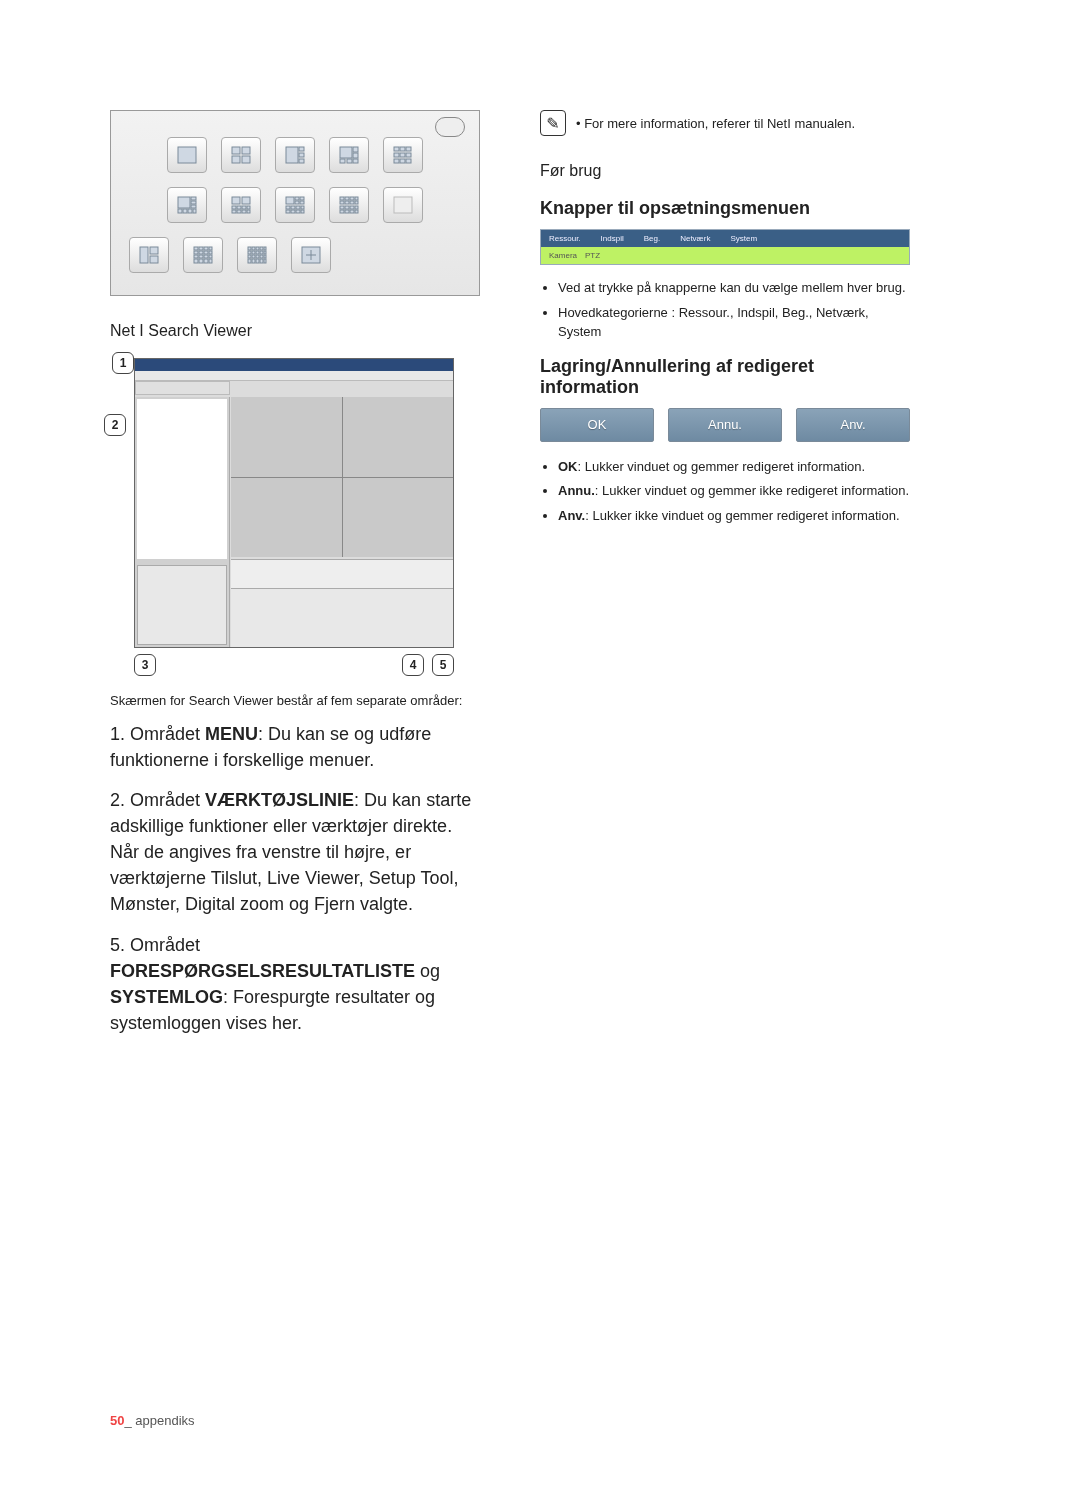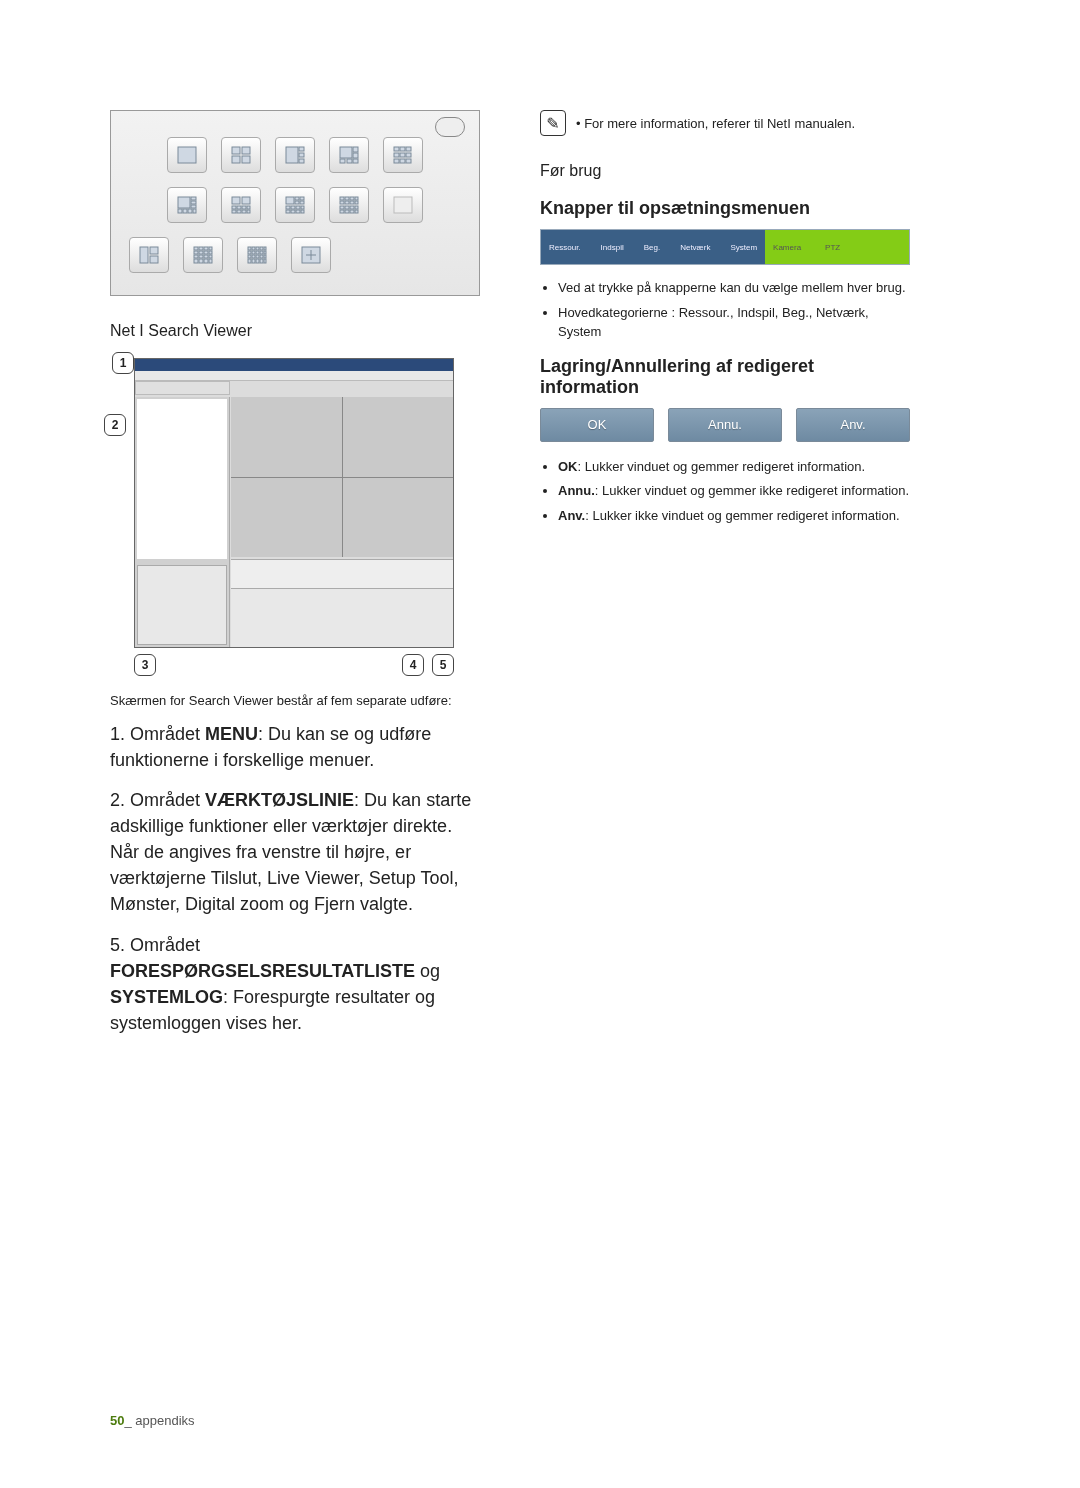--- a/index.html
+++ b/index.html
@@ -91,38 +91,38 @@
   ol.num b { font-weight: 700; }
   .noteicon {
     width: 26px; height: 26px; border:1.5px solid #333;border-radius:4px;
     display:inline-flex;align-items:center;justify-content:center;font-size:16px;
     margin-right:10px;vertical-align:middle;
   }
   .note-line { font-size: 13px; display:flex;align-items:center; }
   .menu-strip {
     width: 100%; height: 36px;
     background:#dfe7ef;border:1px solid #9ab;
-    display:flex;
+    display:flex;flex-direction:column;
     font-size:8px;color:#eef;
   }
   .menu-strip .top{flex:1;background:#3a5f86;display:flex;align-items:center;gap:20px;padding:0 8px;}
-  .menu-strip .bot{flex:1;background:#84cc16;display:flex;align-items:center;gap:24px;padding:0 8px;color:#555;}
+  .menu-strip .bot{flex:1;background:#bef264;display:flex;align-items:center;gap:8px;padding:0 8px;color:#555;}
   ul.bul { list-style: disc; font-size:13px; line-height:1.45; padding-left:18px; margin:14px 0;}
   ul.bul li { margin-bottom:6px; }
   .btn-row { display:flex; gap:14px; margin:8px 0 16px; }
   .pill {
     flex:1;height:34px;border:1px solid #7a8a99;border-radius:2px;
     background:linear-gradient(#8aa3b8,#6e8aa2);
     color:#fff;font-size:13px;display:flex;align-items:center;justify-content:center;
     text-shadow:0 1px 1px rgba(0,0,0,.3);
   }
   .footer {
     position:absolute;left:110px;bottom:60px;font-size:13px;color:#555;
   }
-  .footer b{color:#4d7c0f;}
+  .footer b{color:#ef4444;}
 </style>
 </head>
 <body>
 
 <div class="page">
 
   <div class="col">
     <div class="layout-thumb">
       <div class="corner"></div>
       <div class="grid-rows">
@@ -339,21 +339,21 @@
       </div>
       <div class="below-callouts">
         <div class="callout" style="position:static;">3</div>
         <div style="display:flex;gap:8px;">
           <div class="callout" style="position:static;">4</div>
           <div class="callout" style="position:static;">5</div>
         </div>
       </div>
     </div>
 
-    <p class="para">Skærmen for Search Viewer består af fem separate udføre:</p>
+    <p class="para">Skærmen for Search Viewer består af fem separate områder:</p>
 
     <ol class="num">
       <li>
         <span>1.</span>
         <span class="lead">Området </span><b>MENU</b><span>: Du kan se og udføre funktionerne i forskellige menuer.</span>
       </li>
       <li>
         <span>2.</span>
         <span class="lead">Området </span><b>VÆRKTØJSLINIE</b><span>: Du kan starte adskillige funktioner eller værktøjer direkte. Når de angives fra venstre til højre, er værktøjerne Tilslut, Live Viewer, Setup Tool, Mønster, Digital zoom og Fjern valgte.</span>
       </li>

